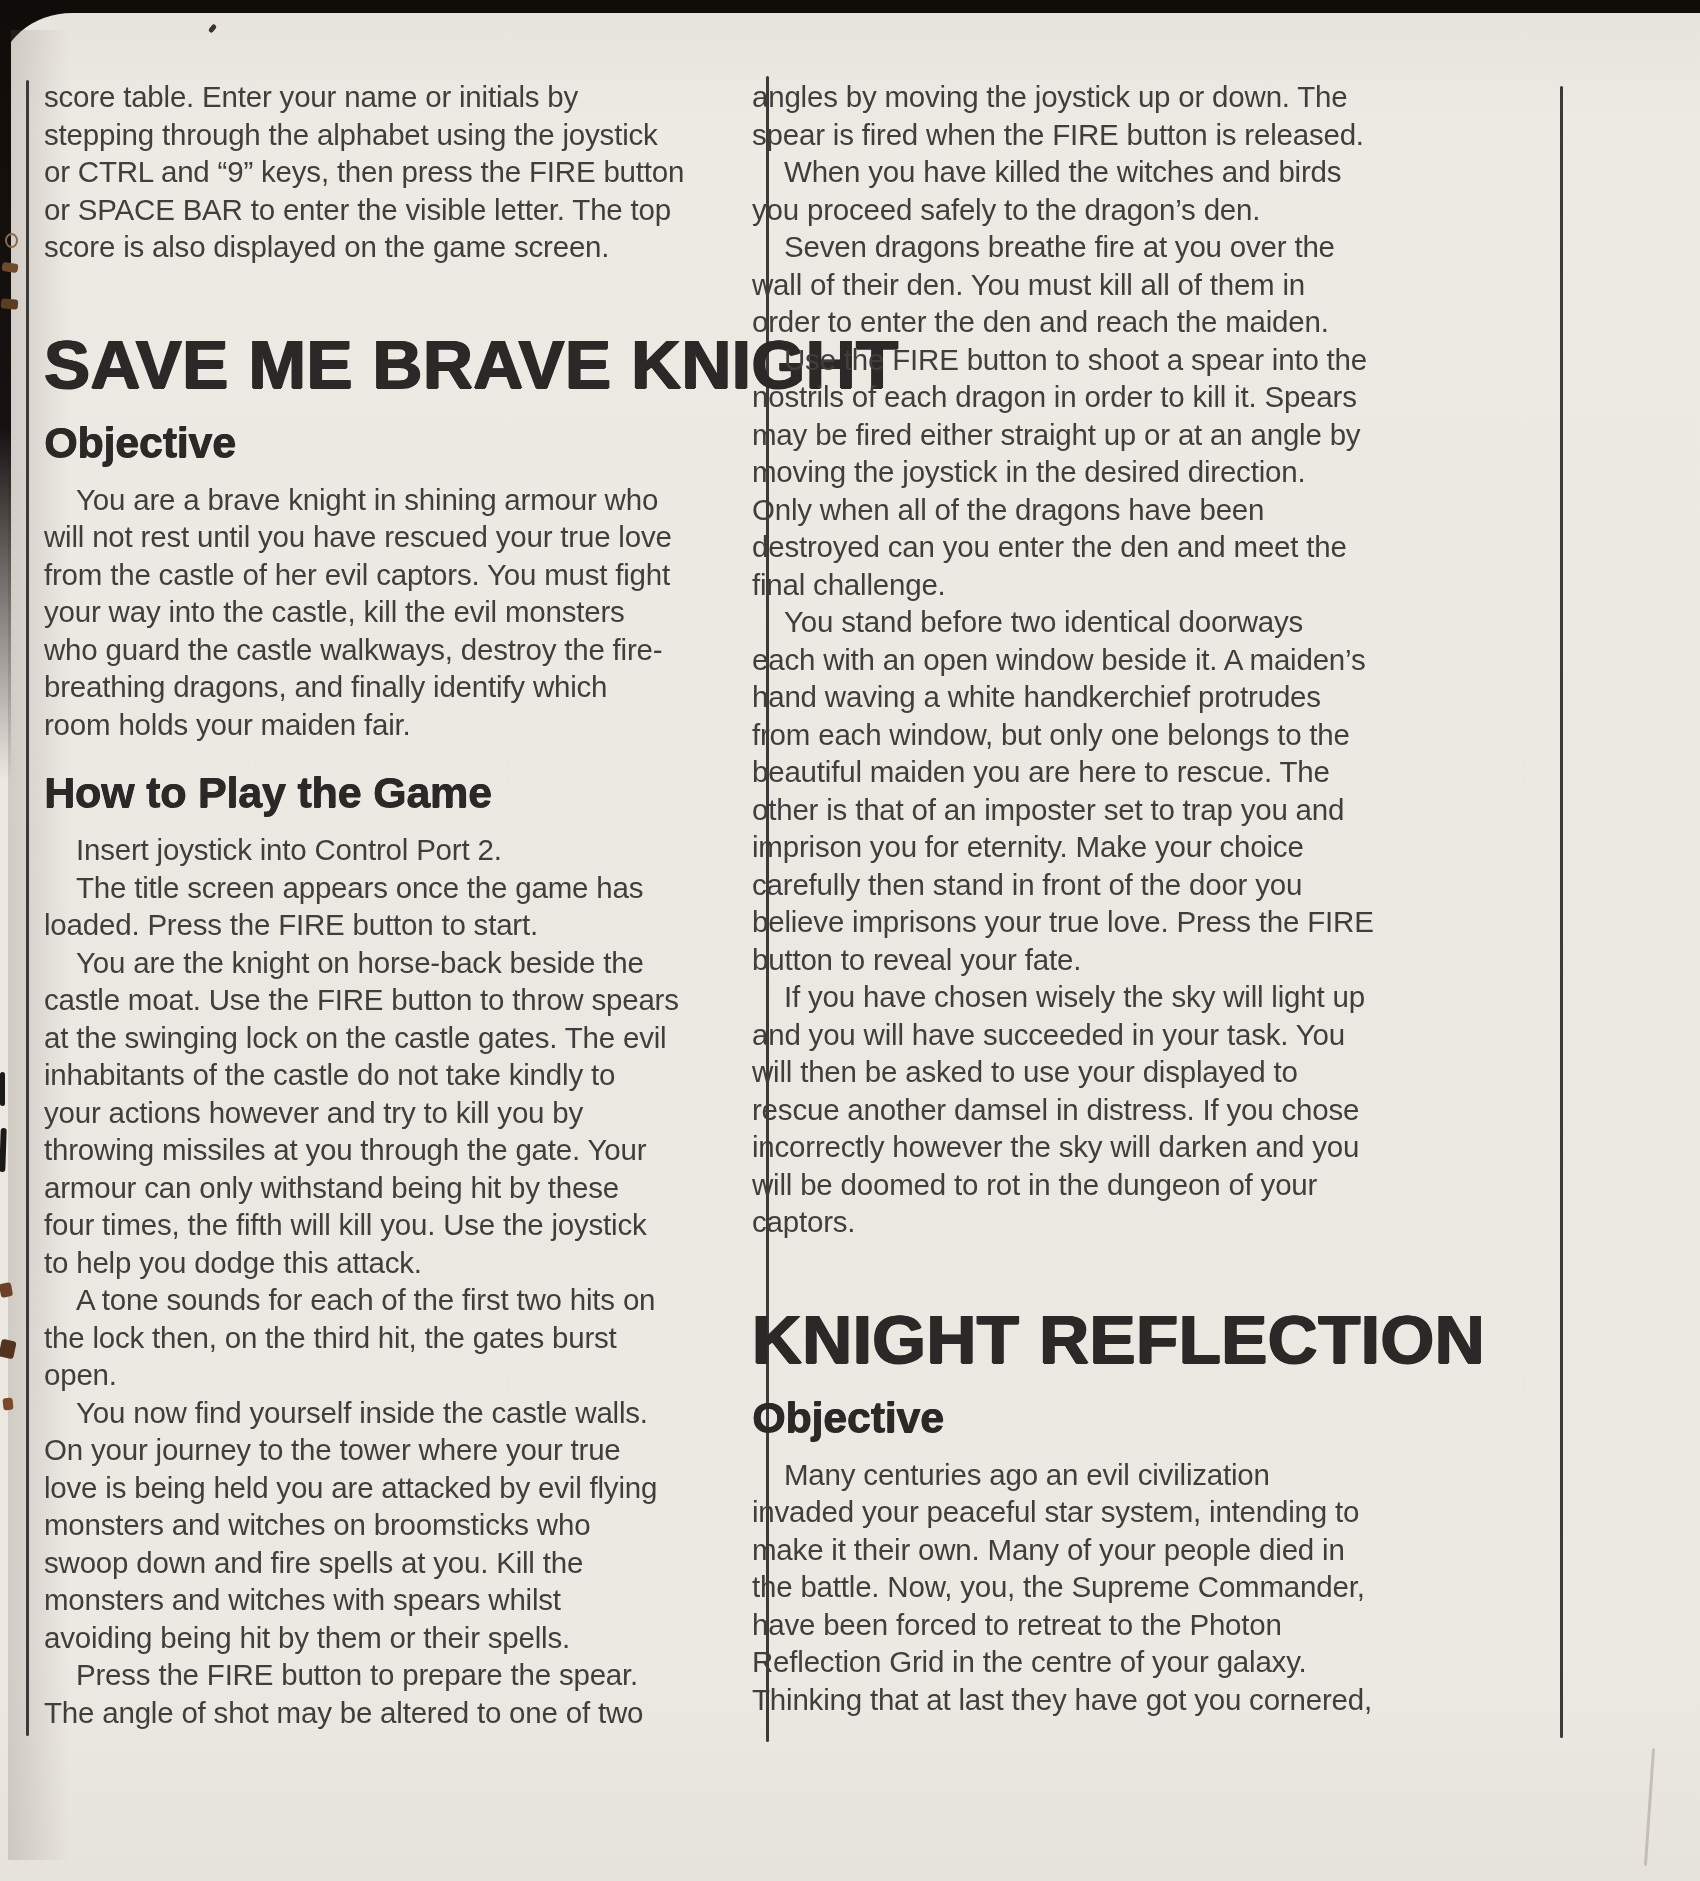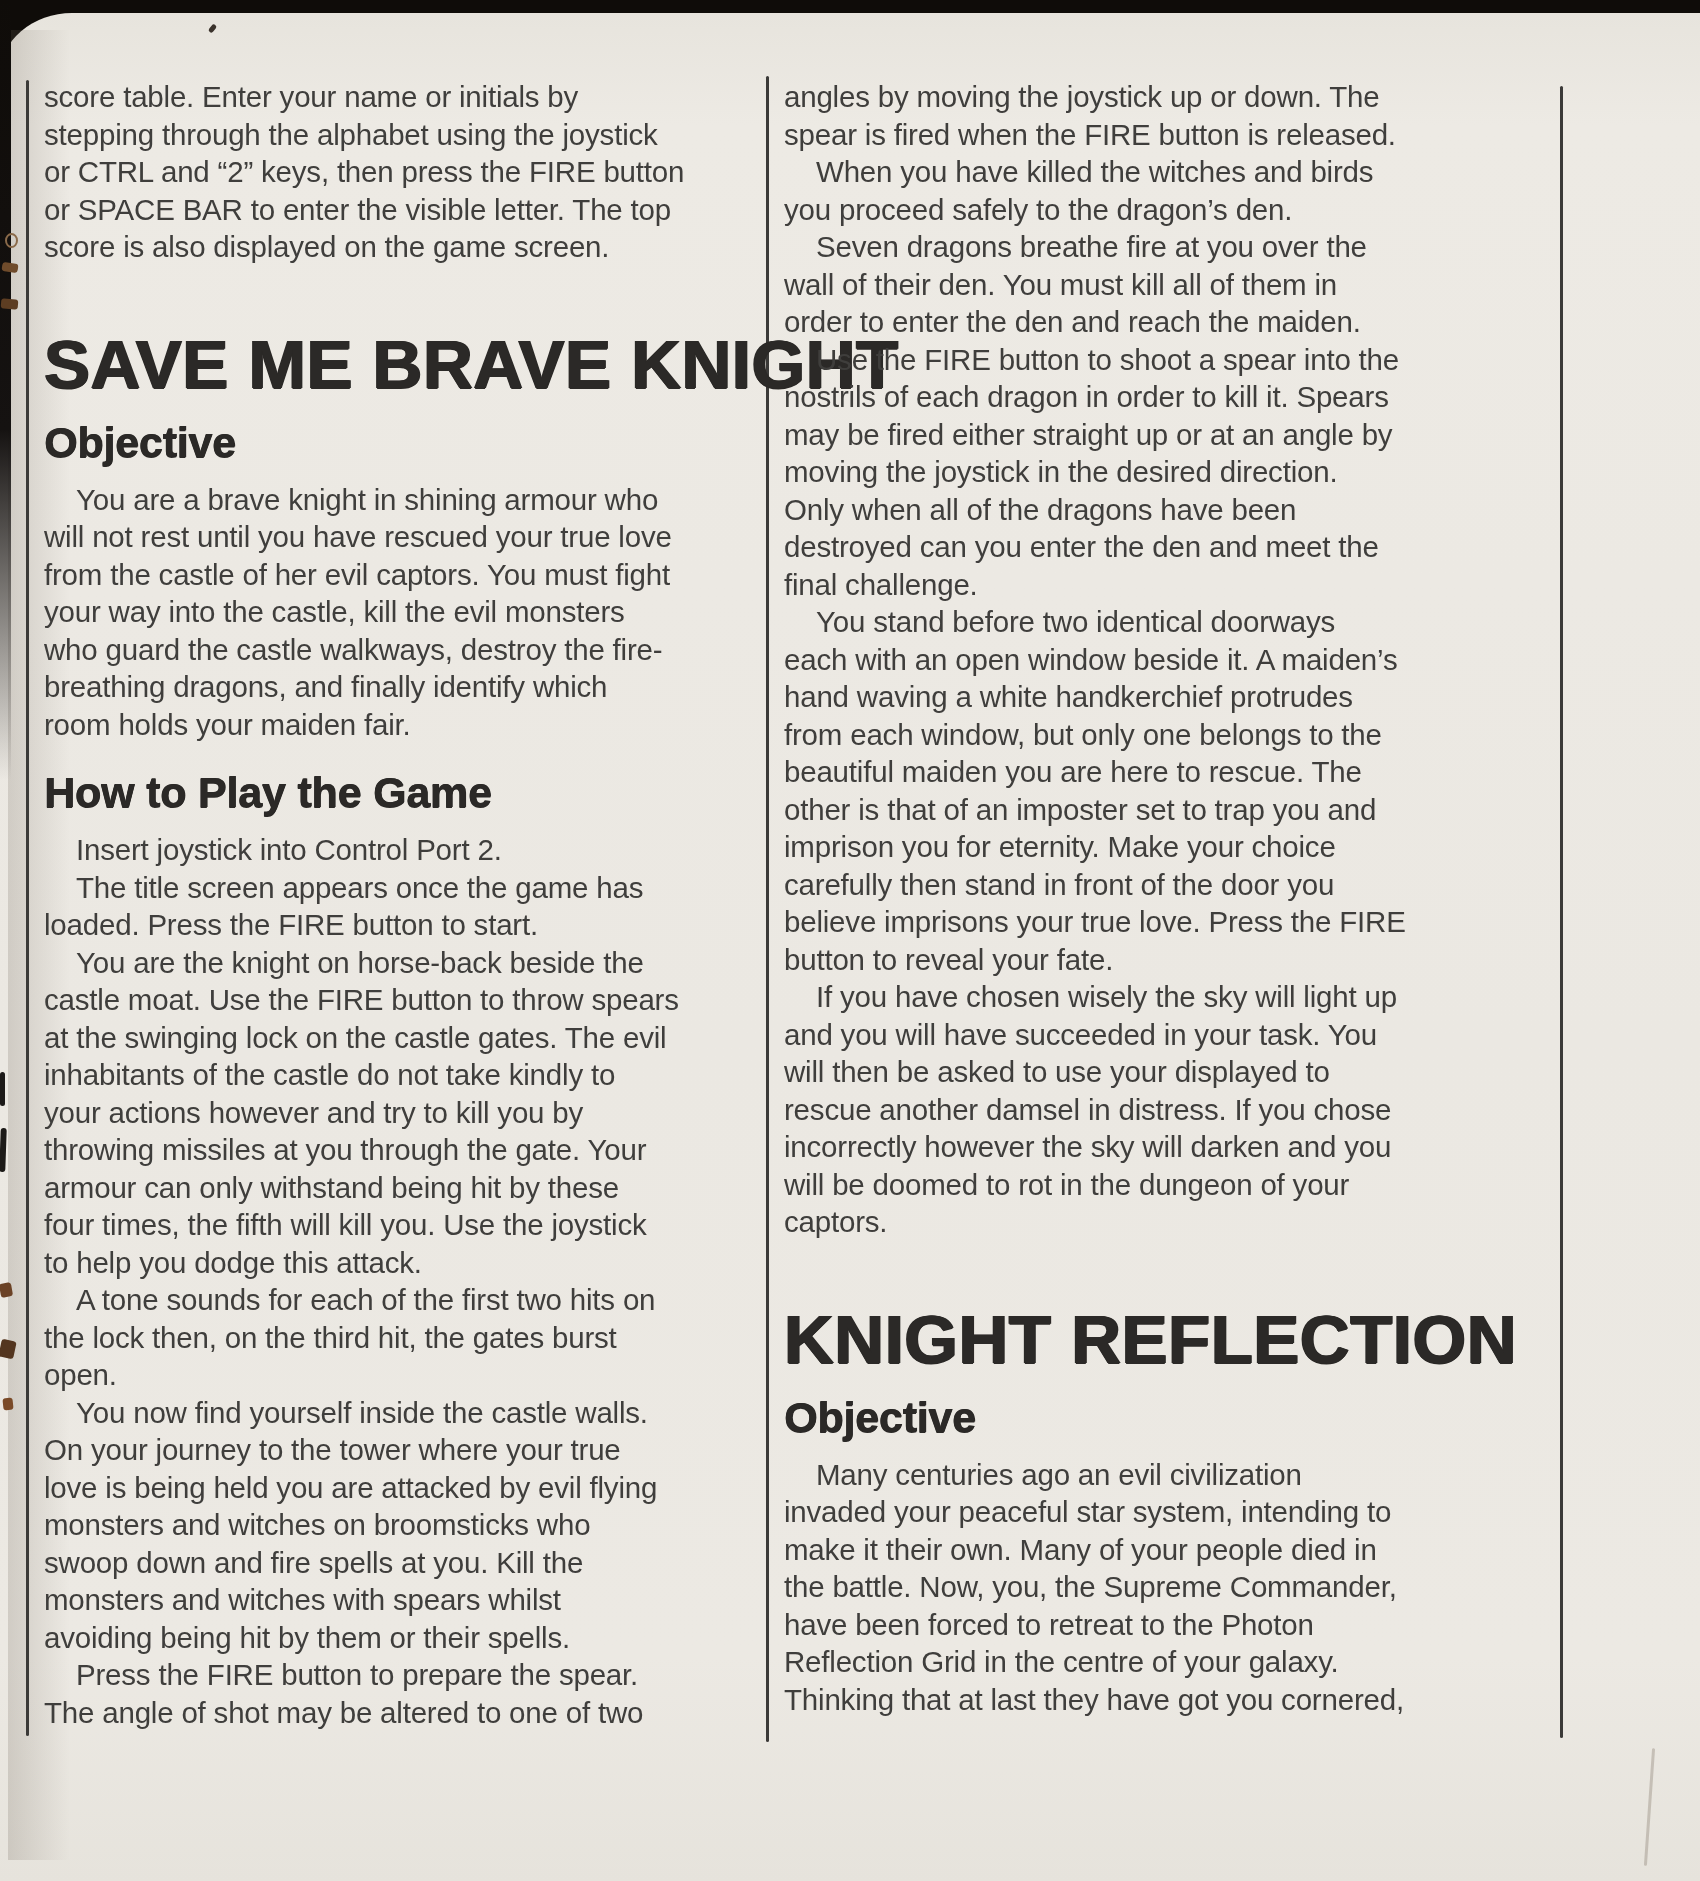--- a/index.html
+++ b/index.html
@@ -39,21 +39,21 @@
   .col {
     position: absolute;
     top: 78px;
     white-space: pre;
     font-size: 29.5px;
     line-height: 37.5px;
     letter-spacing: -0.2px;
     color: #3f3e3c;
   }
   .col-left  { left: 44px;  width: 712px; }
-  .col-right { left: 784px; width: 716px; }
+  .col-right { left: 752px; width: 716px; }
 
   .col p { margin: 0; }
   .col p.indent { text-indent: 32px; }
 
   .col h1 {
     font-size: 69px;
     line-height: 57px;
     font-weight: bold;
     color: #2b2927;
     margin: 70px 0 20px 0;
@@ -102,21 +102,21 @@
 <div class="mark" id="mark-dash-1"></div>
 <div class="mark" id="mark-dash-2"></div>
 <div class="mark" id="mark-3"></div>
 <div class="mark" id="mark-4"></div>
 <div class="mark" id="mark-5"></div>
 <div class="mark" id="speck-top"></div>
 <div class="mark" id="crease-br"></div>
 
 <div class="col col-left"><p>score table. Enter your name or initials by
 stepping through the alphabet using the joystick
-or CTRL and “2” keys, then press the FIRE button
+or CTRL and “9” keys, then press the FIRE button
 or SPACE BAR to enter the visible letter. The top
 score is also displayed on the game screen.</p><h1>SAVE ME BRAVE KNIGHT</h1><h2>Objective</h2><p class="indent">You are a brave knight in shining armour who
 will not rest until you have rescued your true love
 from the castle of her evil captors. You must fight
 your way into the castle, kill the evil monsters
 who guard the castle walkways, destroy the fire-
 breathing dragons, and finally identify which
 room holds your maiden fair.</p><h2>How to Play the Game</h2><p class="indent">Insert joystick into Control Port 2.</p><p class="indent">The title screen appears once the game has
 loaded. Press the FIRE button to start.</p><p class="indent">You are the knight on horse-back beside the
 castle moat. Use the FIRE button to throw spears

